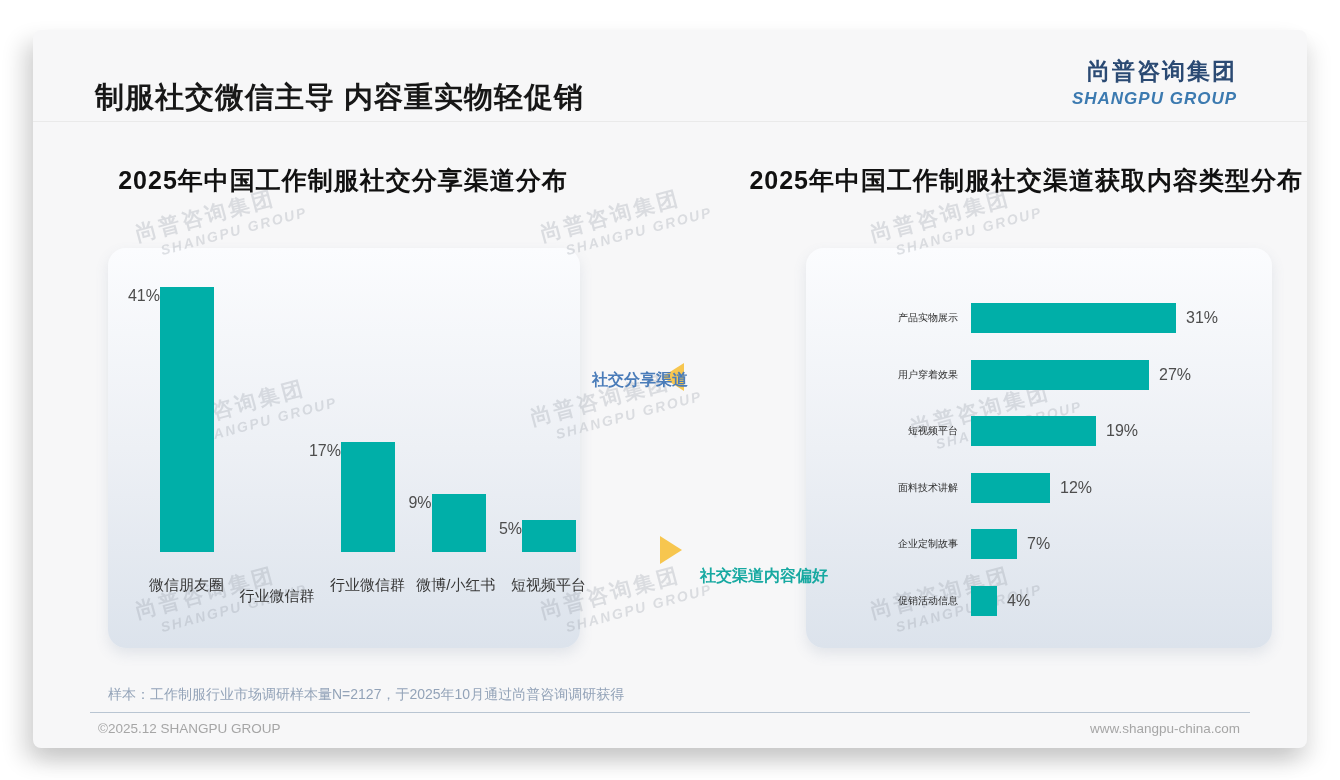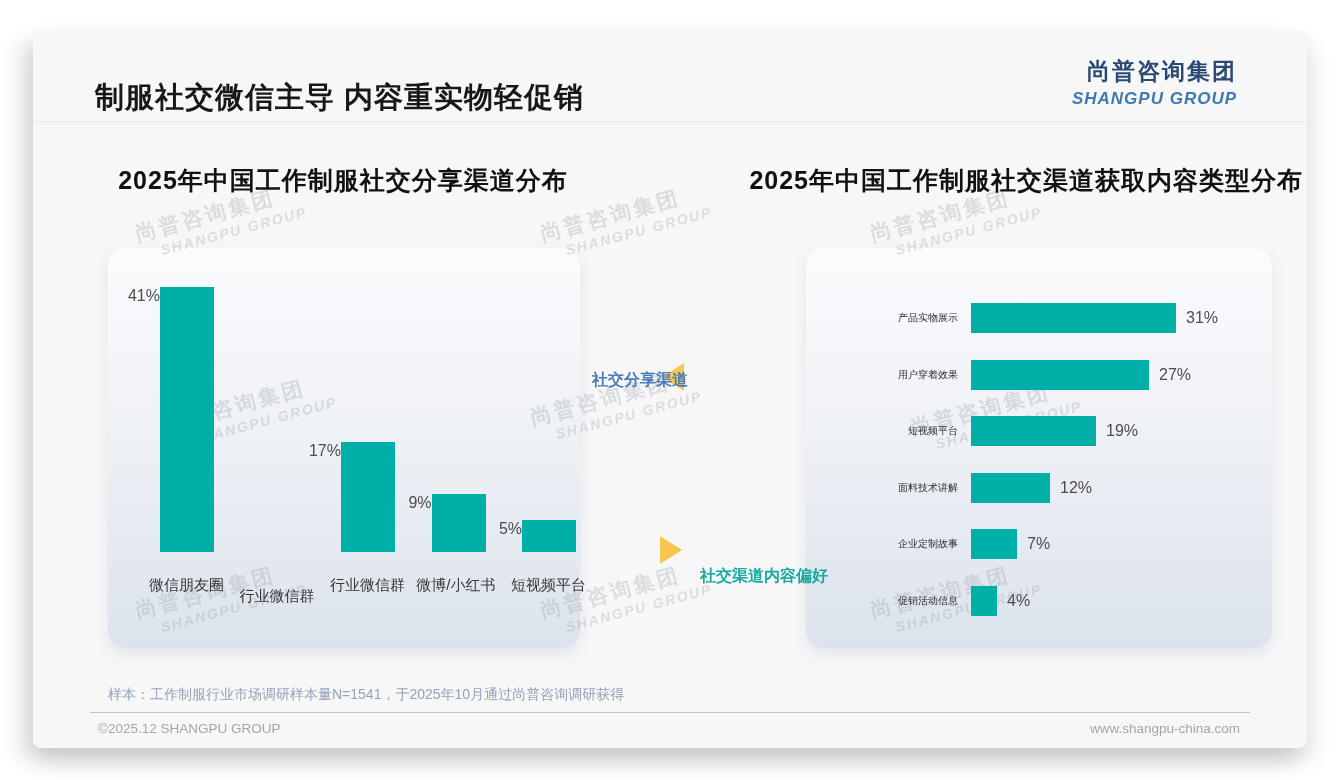--- a/index.html
+++ b/index.html
@@ -180,21 +180,21 @@
         <div class="hval">4%</div>
       </div>
     </div>
 
   <div class="tri tri-left" style="border-right-color: rgb(247, 198, 79);"></div>
   <div class="anno anno-1" style="color: rgb(74, 124, 185);">社交分享渠道</div>
 
   <div class="tri tri-right" style="border-left-color: rgb(247, 198, 79);"></div>
   <div class="anno anno-2" style="color: rgb(23, 169, 161);">社交渠道内容偏好</div>
 
-  <div class="sample-note">样本：工作制服行业市场调研样本量N=1541，于2025年10月通过尚普咨询调研获得</div>
+  <div class="sample-note">样本：工作制服行业市场调研样本量N=2127，于2025年10月通过尚普咨询调研获得</div>
   <div class="footer-divider"></div>
 
   <div class="footer">
     <span>©2025.12 SHANGPU GROUP</span>
     <span>www.shangpu-china.com</span>
   </div>
 
 </div>
 
 </body></html>

